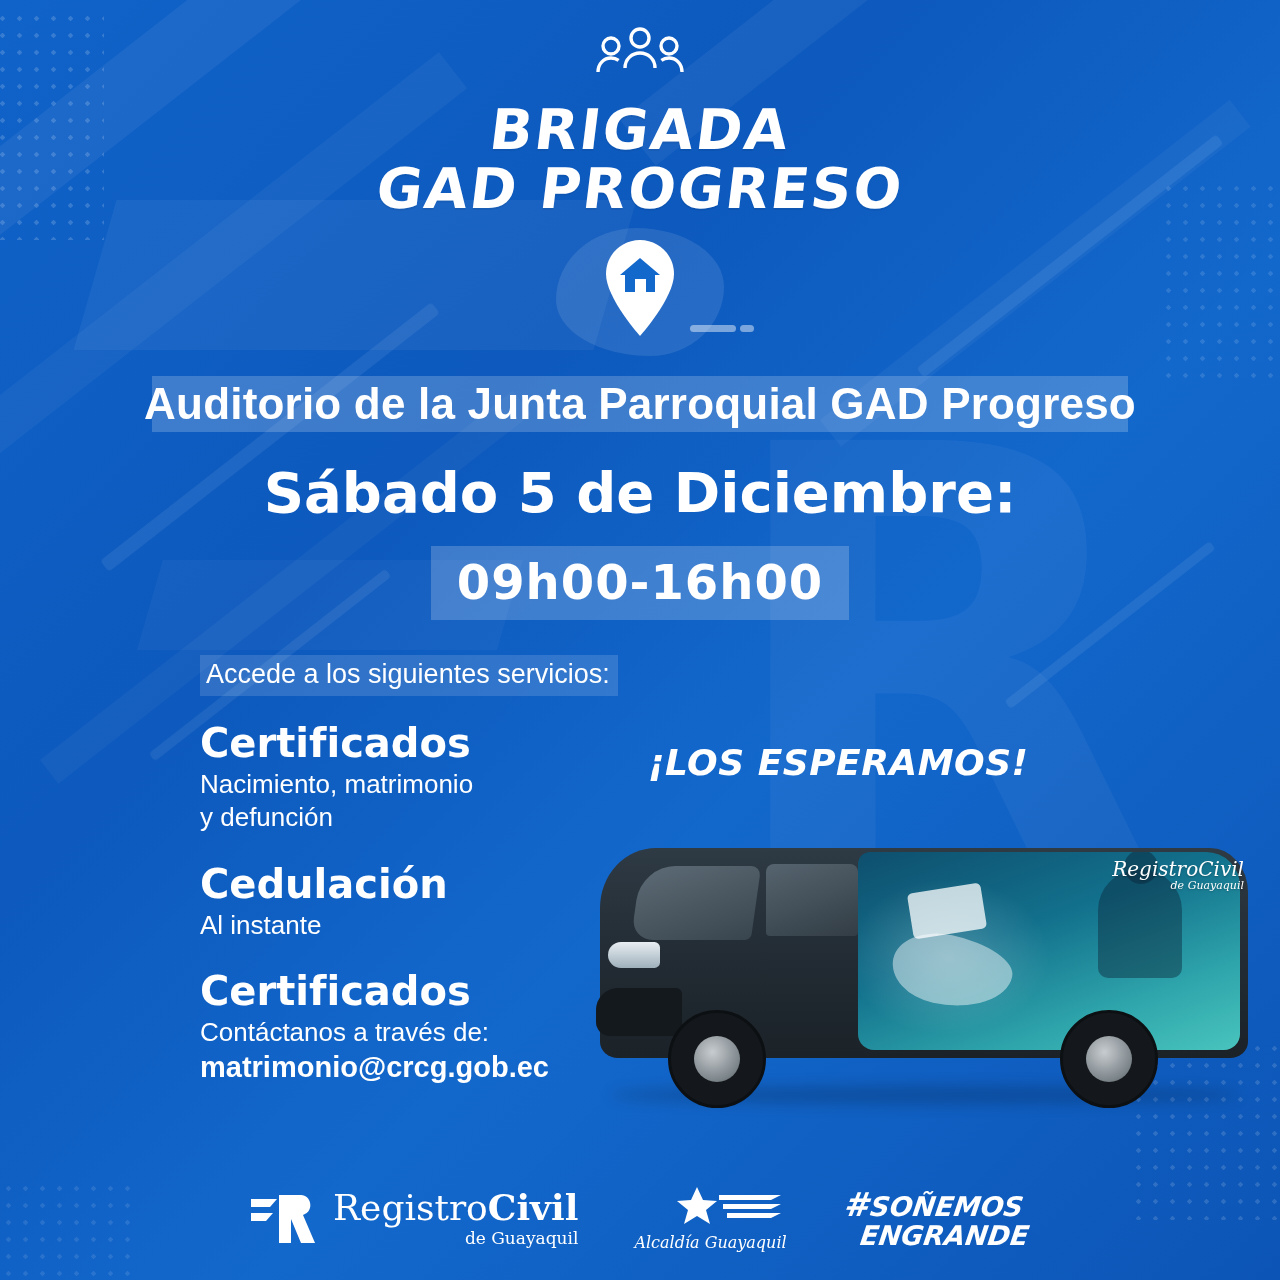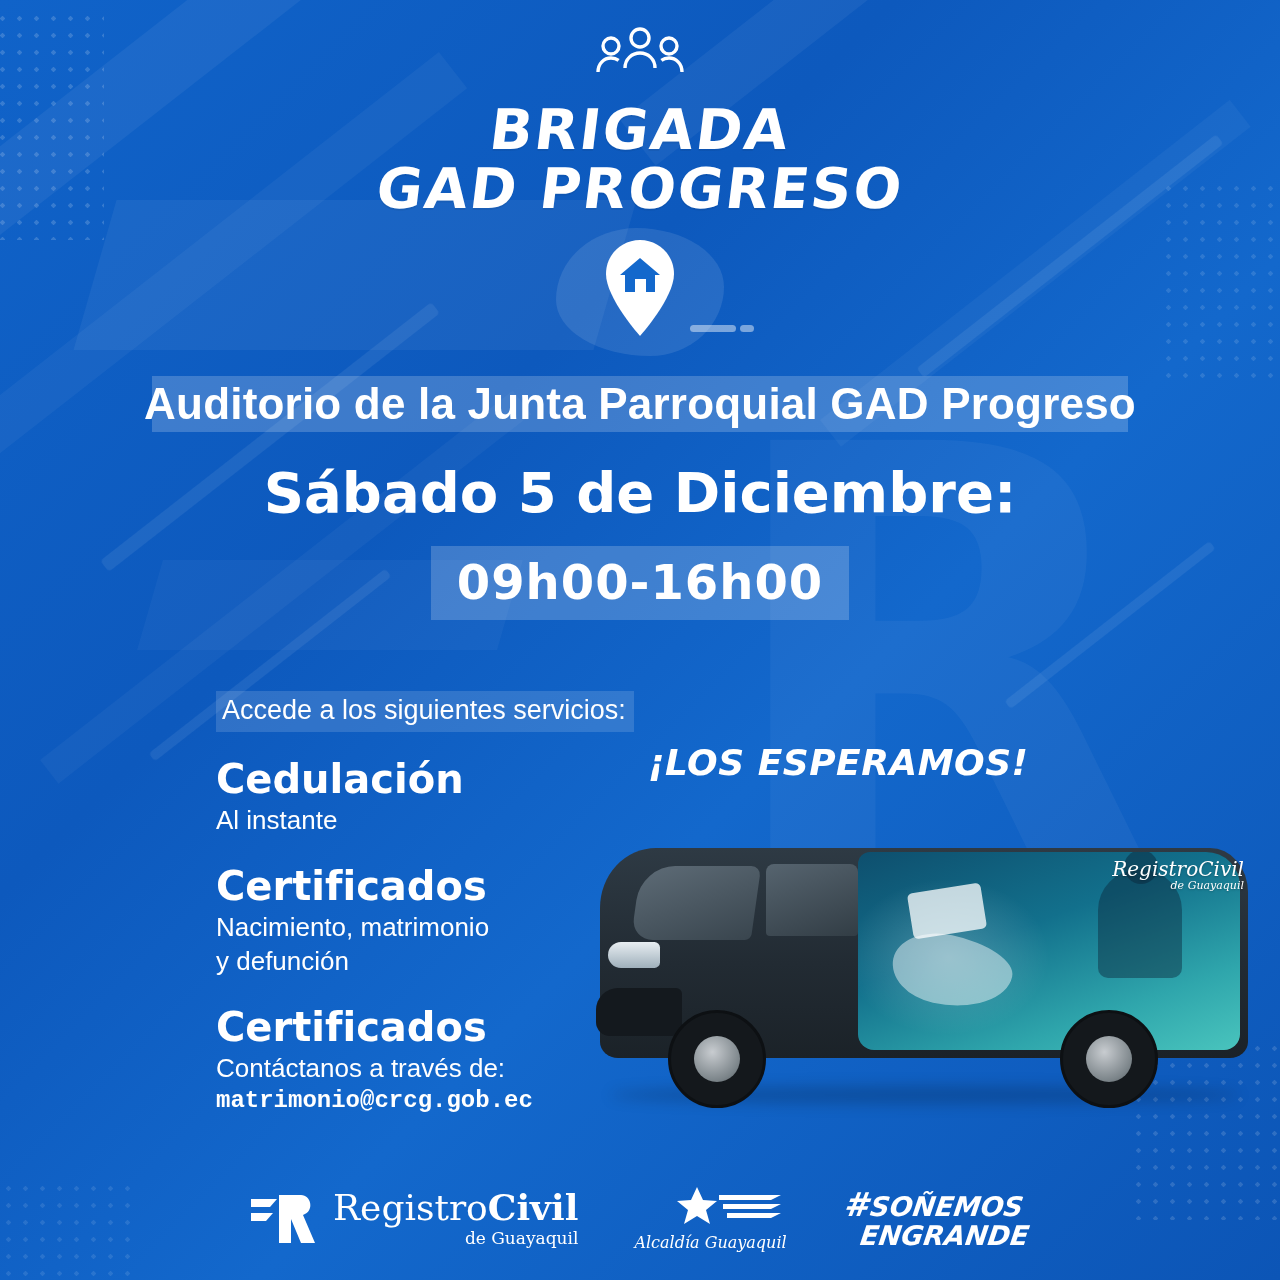--- a/index.html
+++ b/index.html
@@ -146,24 +146,23 @@
     color: #fff;
     font-family: "DejaVu Sans", sans-serif;
     font-weight: bold;
     font-size: 48px;
     letter-spacing: 1px;
   }
 
   
   .services {
     position: absolute;
-    left: 216px; top: 655px;
+    left: 200px; top: 655px;
     color: #fff;
     width: 600px;
-    margin-top: 36px;
   }
   .services-intro {
     display: inline-block;
     font-size: 27px;
     font-family: "Liberation Sans", sans-serif;
     background: rgba(255,255,255,0.14);
     padding: 4px 8px 6px 6px;
     margin-bottom: 26px;
   }
   .svc { margin-bottom: 28px; }
@@ -174,23 +173,23 @@
     line-height: 1.05;
     margin-bottom: 4px;
   }
   .svc-sub {
     font-family: "Liberation Sans", sans-serif;
     font-size: 26px;
     line-height: 1.28;
     font-weight: 400;
   }
   .svc-mail {
-    font-family: Liberation Mono, monospace;
-    font-weight: bold;
-    font-size: 24px;
+    font-family: Liberation Sans, sans-serif;
+    font-weight: bold;
+    font-size: 29px;
     margin-top: 2px;
   }
   .esperamos {
     position: absolute;
     left: 648px; top: 742px;
     color: #fff;
     font-family: "DejaVu Sans", sans-serif;
     font-weight: bold;
     font-style: italic;
     font-size: 36px;
@@ -379,28 +378,28 @@
   <div class="date-line">Sábado 5 de Diciembre:</div>
 
   <div class="hours-wrap">
     <div class="hours">09h00-16h00</div>
   </div>
 
   <div class="services">
     <div class="services-intro">Accede a los siguientes servicios:</div>
 
     <div class="svc">
-      <div class="svc-title">Cedulación</div>
-      <div class="svc-sub">Al instante</div>
-    </div>
-
-    <div class="svc">
       <div class="svc-title">Certificados</div>
       <div class="svc-sub" style="white-space:pre-line;">Nacimiento, matrimonio
 y defunción</div>
+    </div>
+
+    <div class="svc">
+      <div class="svc-title">Cedulación</div>
+      <div class="svc-sub">Al instante</div>
     </div>
 
     <div class="svc">
       <div class="svc-title">Certificados</div>
       <div class="svc-sub">Contáctanos a través de:</div>
       <div class="svc-mail">matrimonio@crcg.gob.ec</div>
     </div>
   </div>
 
   <div class="esperamos">¡LOS ESPERAMOS!</div>

